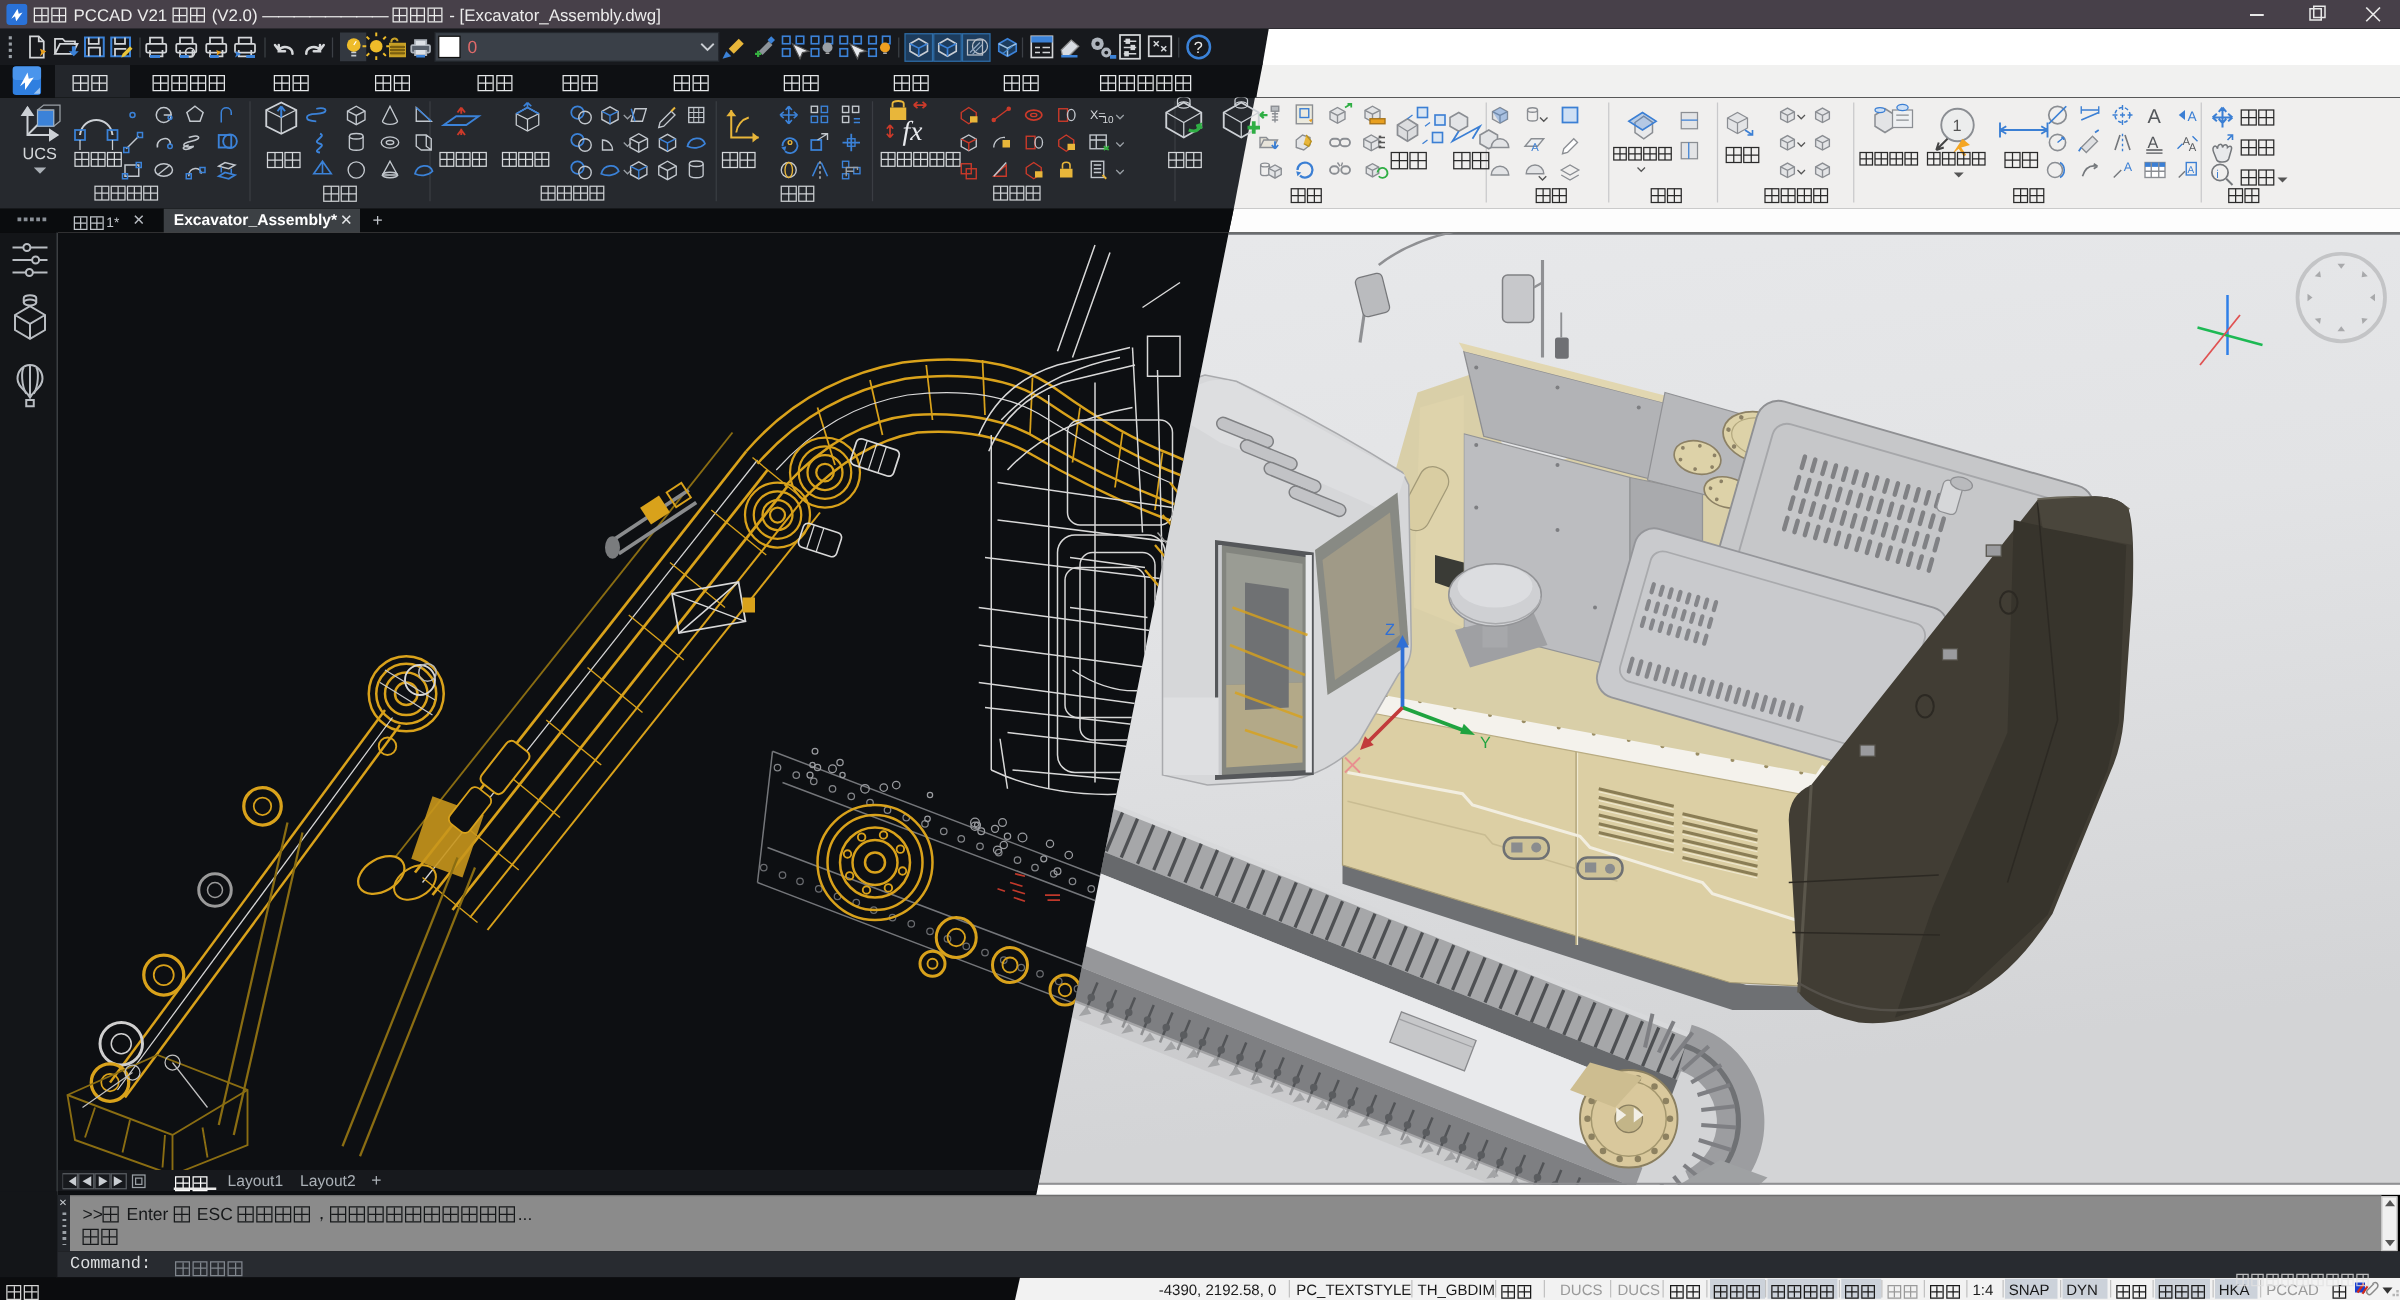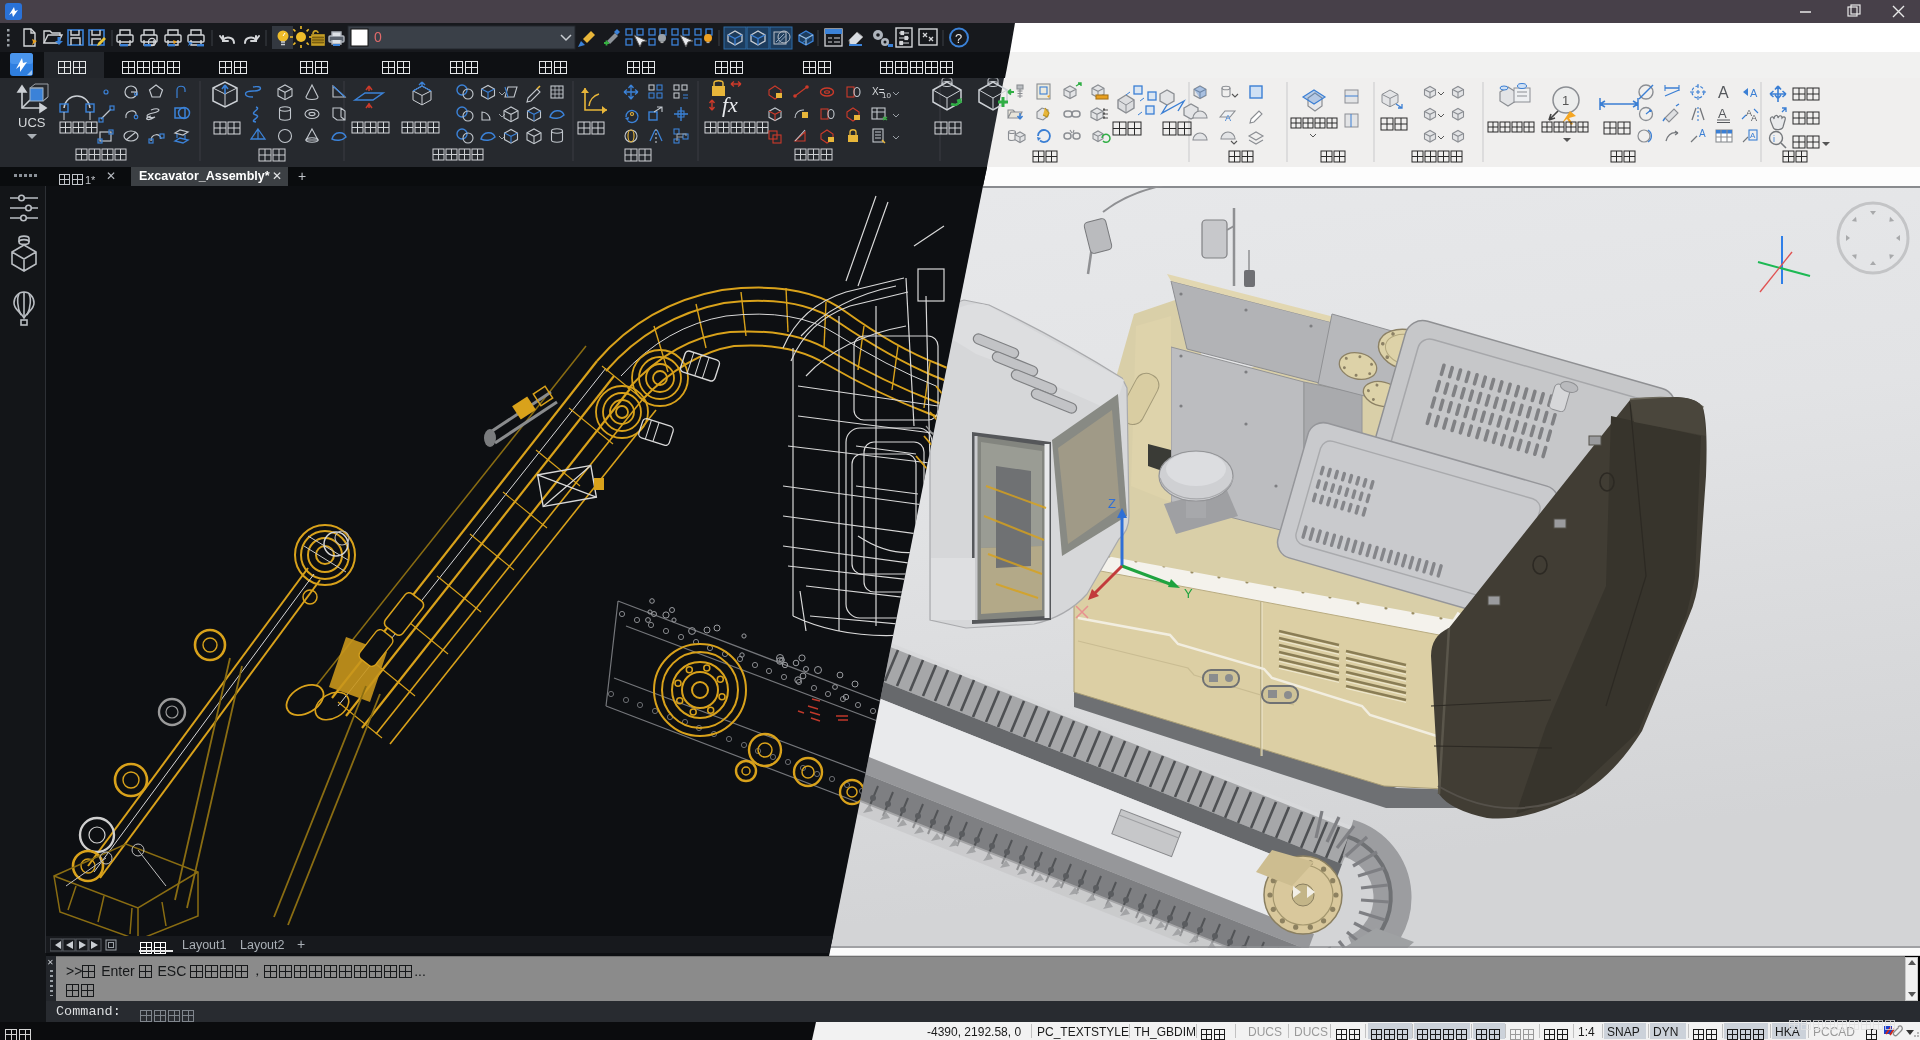--- a/index.html
+++ b/index.html
@@ -9,20 +9,29 @@
 .cj i{display:inline-block;border:1px solid;box-sizing:border-box;vertical-align:middle;
  background:linear-gradient(currentColor,currentColor) 50% 50%/100% 1px no-repeat,
  linear-gradient(currentColor,currentColor) 50% 50%/1px 100% no-repeat;}
 </style></head><body>
 <div id="page">
 <div class="abs" style="left:0;top:0;width:1920px;height:23px;background:#474049"></div>
 <svg class="abs" style="left:5px;top:3px" width="17" height="17">
 <rect x="0" y="0" width="17" height="17" rx="3" fill="#2a72d8"></rect>
 <path d="M4,12 L9,4 L10,8 L13,7 L8,14 L7,10 Z" fill="#fff"></path>
     </svg>
+<div class="abs" style="left:27px;top:4px;height:16px;color:#ececec;font-size:13.5px;white-space:nowrap">
+<span class="cj" style="color:#ececec;"><i style="width:12px;height:12px;margin-right:2px"></i><i style="width:12px;height:12px;margin-right:2px"></i></span>
+<span style="vertical-align:middle"> PCCAD V21 </span>
+<span class="cj" style="color:#ececec;"><i style="width:12px;height:12px;margin-right:2px"></i><i style="width:12px;height:12px;margin-right:2px"></i></span>
+<span style="vertical-align:middle"> (V2.0)</span>
+<span style="vertical-align:middle;letter-spacing:-1px">————————</span>
+<span class="cj" style="color:#ececec;"><i style="width:12px;height:12px;margin-right:2px"></i><i style="width:12px;height:12px;margin-right:2px"></i><i style="width:12px;height:12px;margin-right:2px"></i></span>
+<span style="vertical-align:middle"> - [Excavator_Assembly.dwg]</span>
+</div>
 <svg class="abs" style="left:1790px;top:0" width="130" height="23">
 <path d="M10,12 h11" stroke="#e8e8e8" stroke-width="1.5"></path>
 <rect x="58" y="7" width="9" height="9" fill="none" stroke="#e8e8e8" stroke-width="1.2"></rect>
 <rect x="61" y="5" width="9" height="9" fill="none" stroke="#e8e8e8" stroke-width="1.2"></rect>
 <path d="M103,6 l11,11 M114,6 l-11,11" stroke="#e8e8e8" stroke-width="1.4"></path>
     </svg>
 <div class="abs" style="left:0;top:23px;width:1920px;height:29px;background:#17191d"></div>
 <div class="abs" style="left:0;top:23px;width:1920px;height:29px;background:#fff;clip-path:polygon(1015px 0,1920px 0,1920px 29px,1010px 29px)"></div>
 <svg class="abs" style="left:0;top:23px" width="1010" height="29" fill="none">
 <g fill="#9aa0a6">

